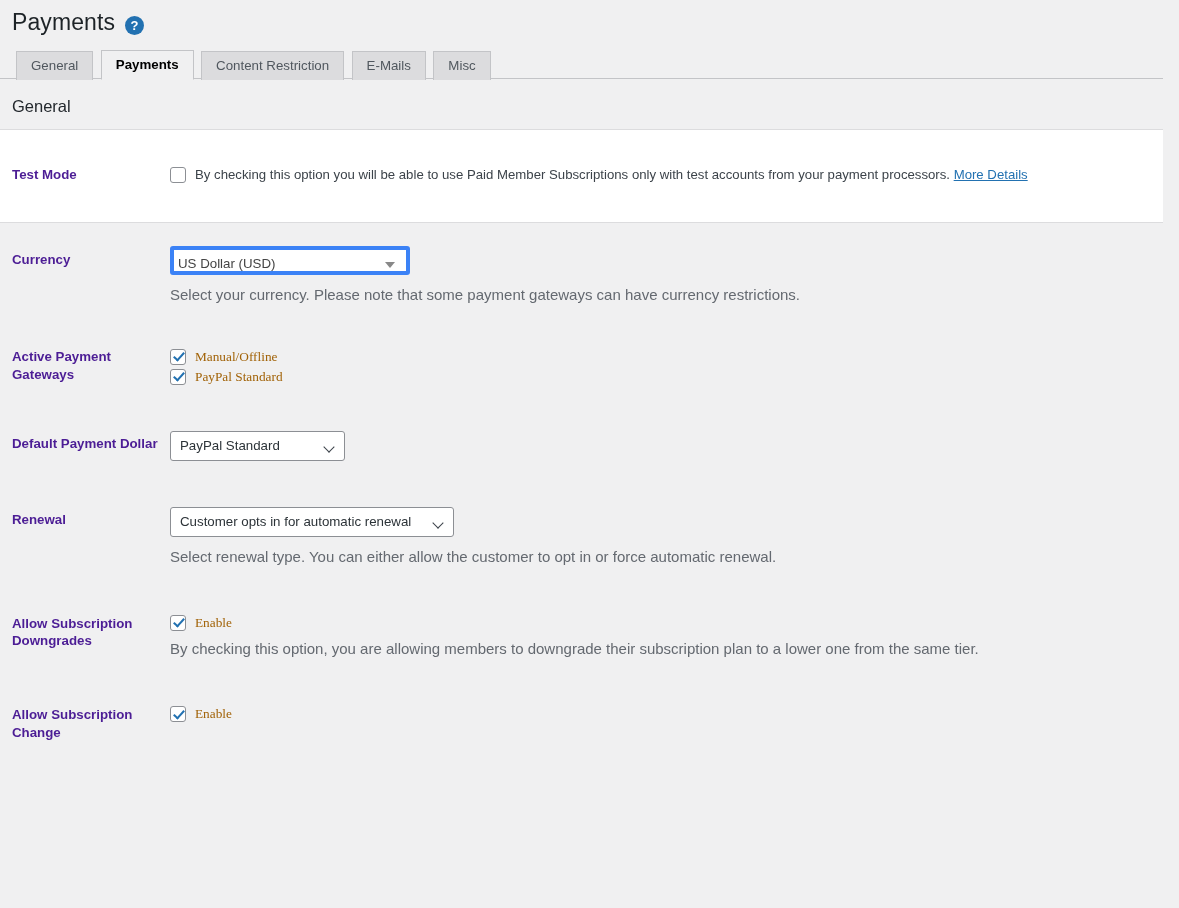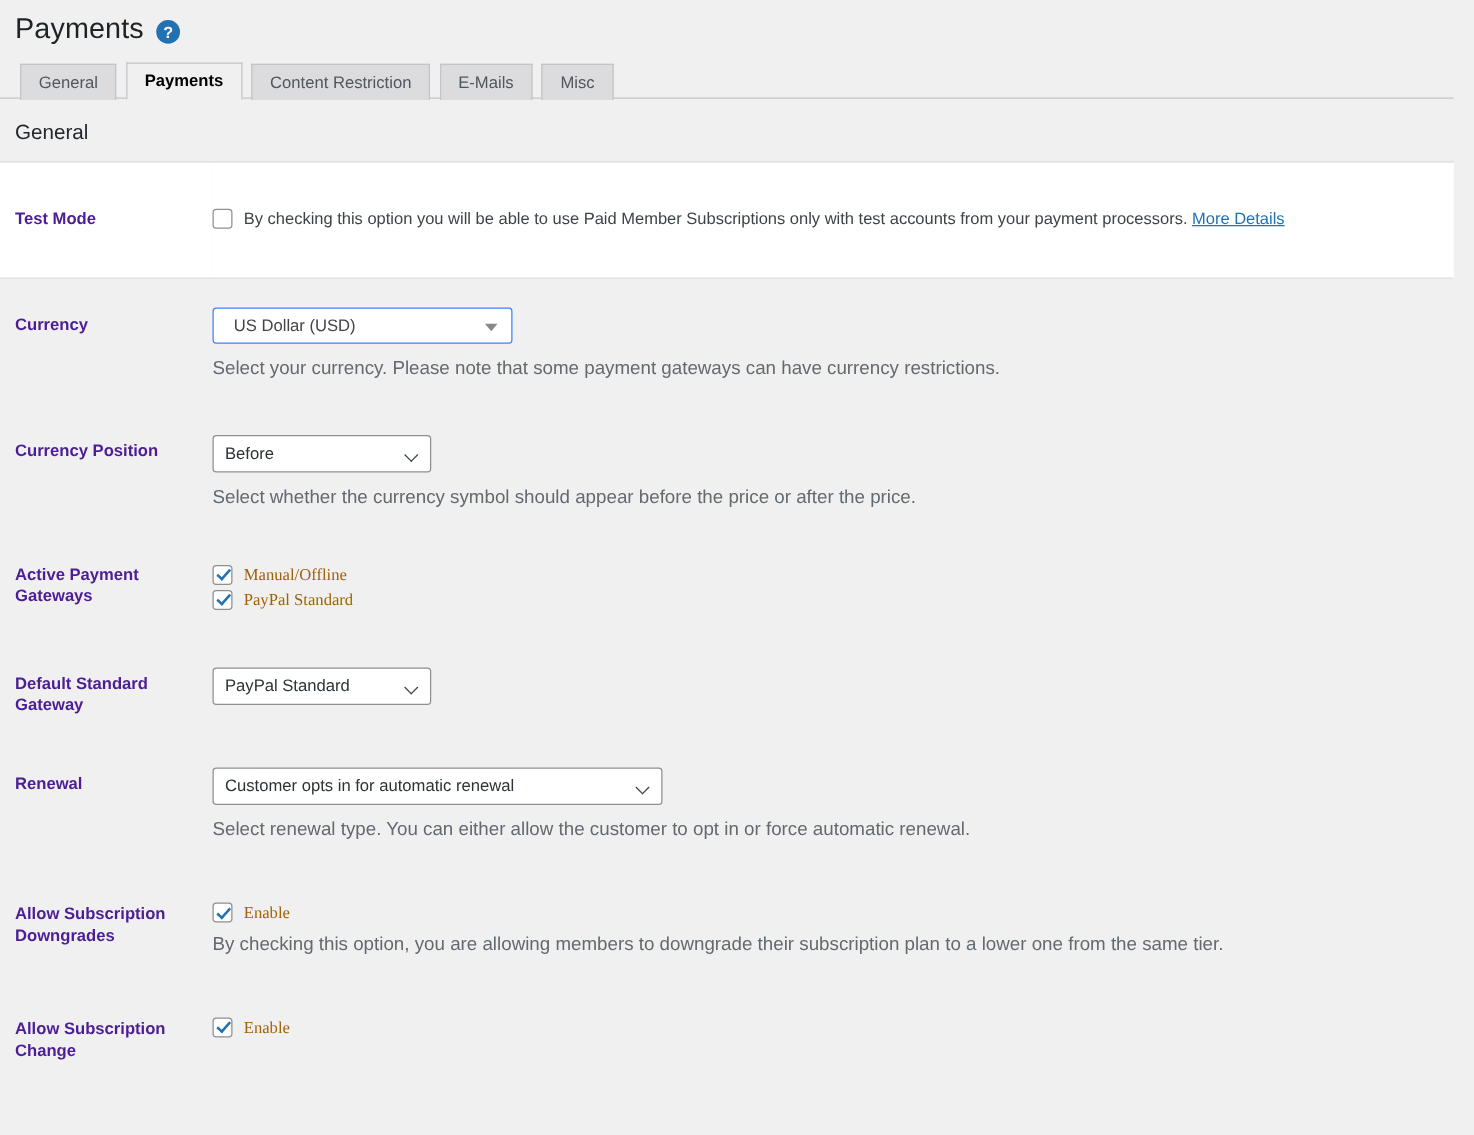--- a/index.html
+++ b/index.html
@@ -185,35 +185,35 @@
     position: absolute;
     right: 11px; top: 11px;
     width: 7px; height: 7px;
     border: solid #3c434a;
     border-width: 0 1.7px 1.7px 0;
     transform: rotate(45deg);
   }
   .sel.w-currency-pos { width: 175px; }
   .sel.w-price       { width: 175px; }
   .sel.w-gateway     { width: 175px; }
-  .sel.w-renewal     { width: 360px; }
+  .sel.w-renewal     { width: 284px; }
 
   
   .sel2 {
     position: relative;
     display: inline-block;
     width: 240px;
     background: #fff;
-    border: 1px solid #3b82f6;
+    border: 4px solid #3b82f6;
     border-radius: 3px;
     height: 29px;
     line-height: 27px;
     font-size: 13.3px;
     color: #444;
-    padding: 0 28px 0 16px;
+    padding: 0 28px 0 4px;
     white-space: nowrap;
   }
   .sel2::after {
     content: "";
     position: absolute;
     right: 11px; top: 12px;
     width: 0; height: 0;
     border-left: 5px solid transparent;
     border-right: 5px solid transparent;
     border-top: 6px solid #888;
@@ -256,45 +256,38 @@
       </tr>
 
       <tr>
         <th style="padding-top:28px">Currency</th>
         <td style="padding-top:23px;padding-bottom:20px">
           <span class="sel2">US Dollar (USD)</span>
           <span class="desc">Select your currency. Please note that some payment gateways can have currency restrictions.</span>
         </td>
       </tr>
 
-      <tr>
-        <th style="padding-top:26px">Currency Position</th>
-        <td style="padding-top:22px;padding-bottom:20px">
-          <span class="sel w-currency-pos">Before</span>
-          <span class="desc">Select whether the currency symbol should appear before the price or after the price.</span>
-        </td>
-      </tr>
 
 
       <tr>
         <th style="padding-top:22px;width:170px">Active Payment Gateways</th>
         <td style="padding-top:22px;padding-bottom:22px">
           <div class="cb-line">
             <span class="cb checked"></span>
             <span class="cb-label">Manual/Offline</span>
           </div>
           <div class="cb-line">
             <span class="cb checked"></span>
             <span class="cb-label">PayPal Standard</span>
           </div>
         </td>
       </tr>
 
       <tr>
-        <th style="padding-top:25px">Default Standard Gateway</th>
+        <th style="padding-top:25px">Default Payment Dollar</th>
         <td style="padding-top:21px;padding-bottom:25px">
           <span class="sel w-gateway">PayPal Standard</span>
         </td>
       </tr>
 
       <tr>
         <th style="padding-top:25px">Renewal</th>
         <td style="padding-top:21px;padding-bottom:22px">
           <span class="sel w-renewal">Customer opts in for automatic renewal</span>
           <span class="desc">Select renewal type. You can either allow the customer to opt in or force automatic renewal.</span>

